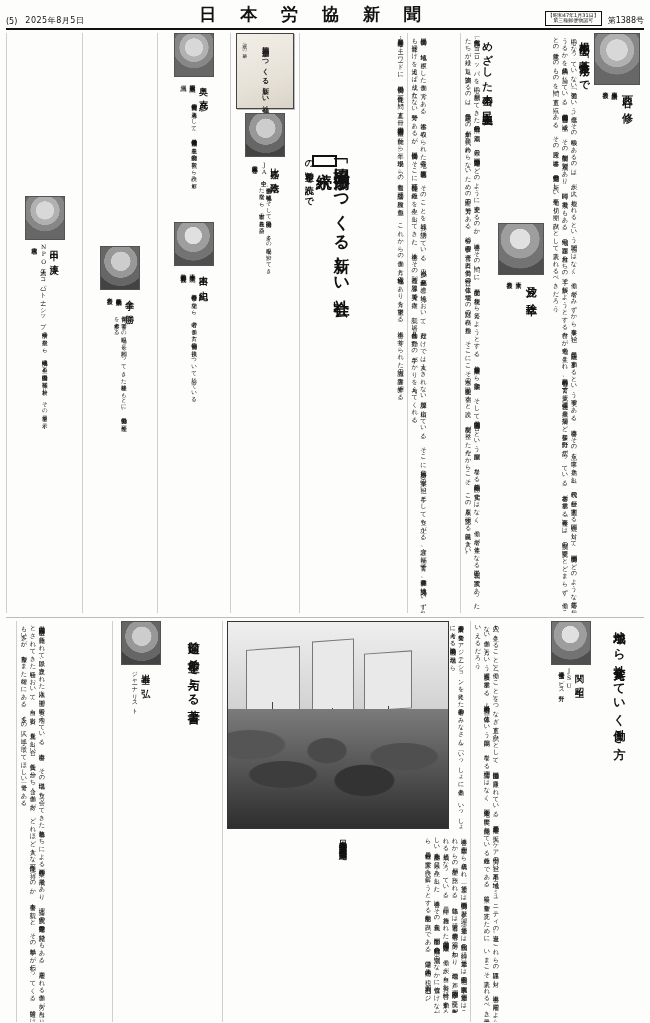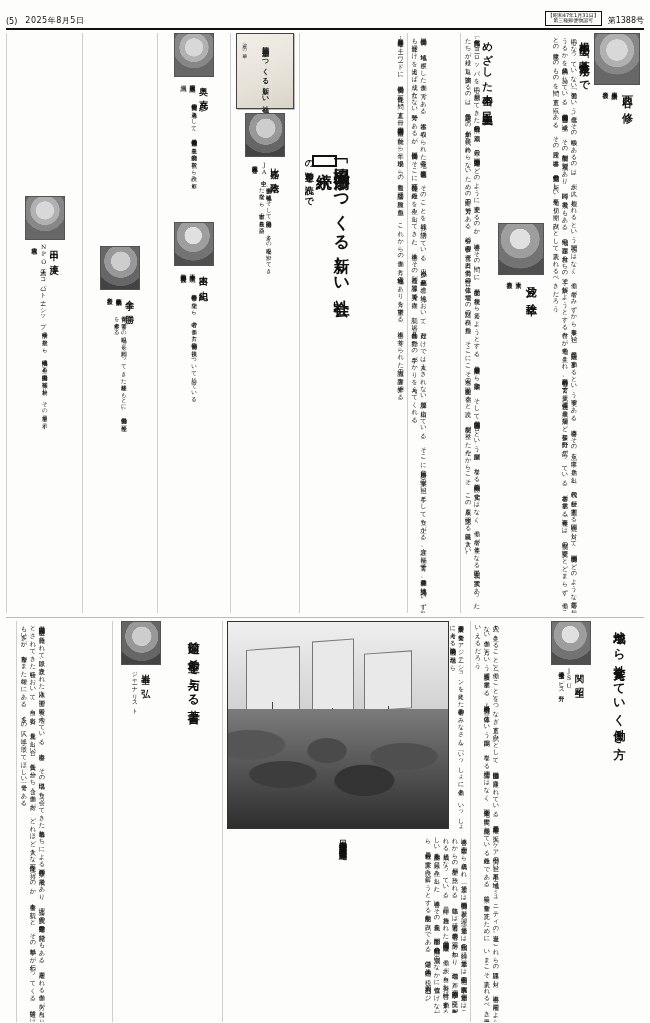--- a/index.html
+++ b/index.html
@@ -249,20 +249,21 @@
 </head>
 <body>
 
 <div class="page">
 
   <div class="masthead">
     <div class="mast-left">
       <span class="page-no">(5)</span>
       <span class="mast-date">2025年8月5日</span>
     </div>
+    <div class="mast-title">日 本 労 協 新 聞</div>
     <div class="mast-right">
       <span class="mast-box">【昭和47年1月31日】
 第三種郵便物認可</span>
       <span class="issue-no">第1388号</span>
     </div>
   </div>
 
   <div class="top-region">
 
     <div class="col" style="width:96px;">

